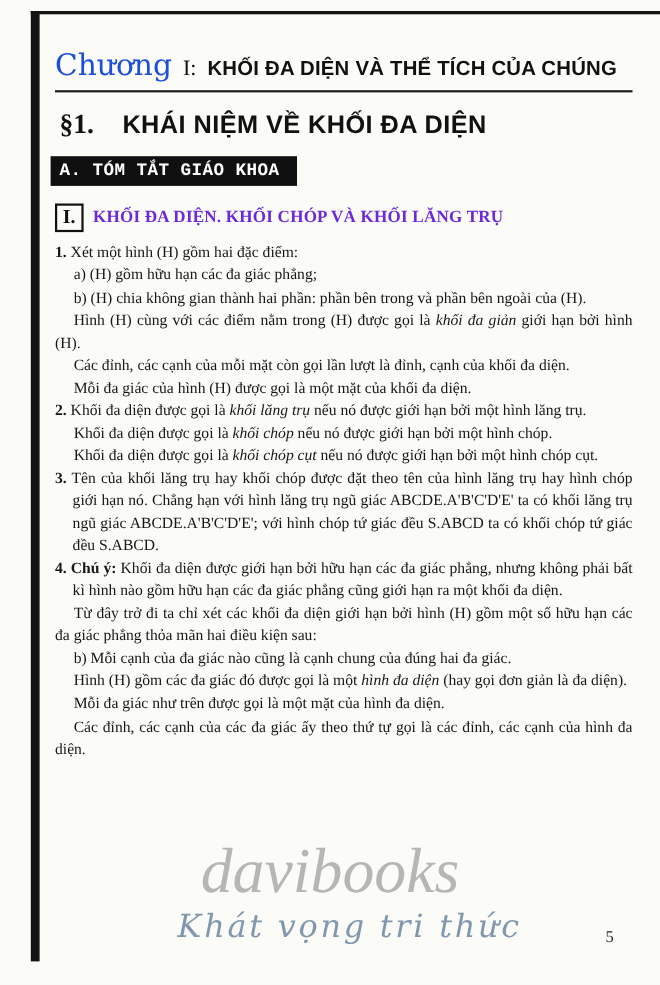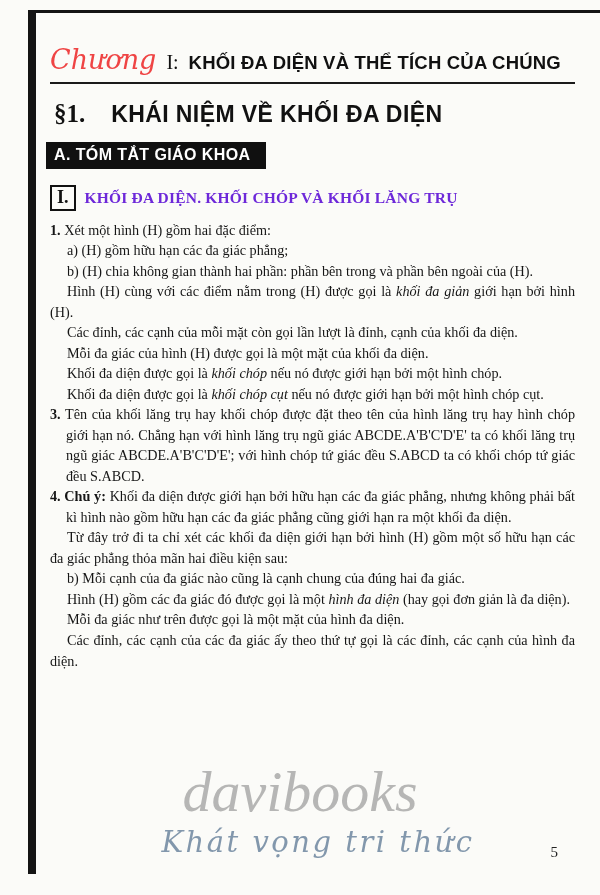--- a/index.html
+++ b/index.html
@@ -15,37 +15,37 @@
   .border-top { position:absolute; left:28px; top:10px; width:572px; height:3px; background:#141414; }
   .border-left { position:absolute; left:28px; top:10px; width:8px; height:864px; background:#141414; }
 
   .content { position:absolute; left:50px; top:44px; width:525px; }
 
   .chapter-line {
     display:flex; align-items:baseline; gap:10px;
     padding-bottom:7px; border-bottom:2px solid #1a1a1a;
     margin:0 0 10px 0;
   }
-  .chuong { font-family:"DejaVu Serif", serif; font-style:italic; font-size:27px; color:#ef4444; }
+  .chuong { font-family:"DejaVu Serif", serif; font-size:27px; color:#1d4ed8; }
   .chap-num { font-size:20px; color:#111; }
   .chap-title {
     font-family:"Liberation Sans", sans-serif; font-weight:bold;
     font-size:18.5px; color:#111; letter-spacing:0.2px;
   }
 
   .section-heading { display:flex; align-items:baseline; gap:26px; margin:16px 0 14px 4px; }
   .section-prefix { font-size:25px; font-weight:bold; color:#111; }
   .section-title {
     font-family:"Liberation Sans", sans-serif; font-weight:bold;
     font-size:23px; color:#111; letter-spacing:0.4px;
   }
 
   .banner {
     display:inline-block; background:#101010; color:#fff;
-    font-family:Liberation Sans, sans-serif; font-weight:bold;
+    font-family:Liberation Mono, monospace; font-weight:bold;
     font-size:16px; letter-spacing:0.4px;
     padding:4px 16px 5px 8px; margin:0 0 12px -4px;
   }
 
   .sub { display:flex; align-items:center; gap:9px; margin:4px 0 9px 0; }
   .sub-num {
     border:2px solid #111; padding:0 5px 1px 5px;
     font-weight:bold; font-size:18px; color:#111; line-height:1.15;
   }
   .sub-title { font-weight:bold; font-size:15.5px; color:#6d28d9; letter-spacing:0.2px; }
@@ -108,20 +108,21 @@
       <span class="sub-title">KHỐI ĐA DIỆN. KHỐI CHÓP VÀ KHỐI LĂNG TRỤ</span>
     </div>
 
     <div class="body-text">
         <p class="blk item"><span class="b">1.</span><span> Xét một hình (H) gồm hai đặc điểm:</span></p>
         <p class="blk indent"><span>a) (H) gồm hữu hạn các đa giác phẳng;</span></p>
         <p class="blk indent"><span>b) (H) chia không gian thành hai phần: phần bên trong và phần bên ngoài của (H).</span></p>
         <p class="blk indent"><span>Hình (H) cùng với các điểm nằm trong (H) được gọi là </span><span class="i">khối đa giản</span><span> giới hạn bởi hình (H).</span></p>
         <p class="blk indent"><span>Các đỉnh, các cạnh của mỗi mặt còn gọi lần lượt là đỉnh, cạnh của khối đa diện.</span></p>
         <p class="blk indent"><span>Mỗi đa giác của hình (H) được gọi là một mặt của khối đa diện.</span></p>
+        <p class="blk item"><span class="b">2.</span><span> Khối đa diện được gọi là </span><span class="i">khối lăng trụ</span><span> nếu nó được giới hạn bởi một hình lăng trụ.</span></p>
         <p class="blk indent"><span>Khối đa diện được gọi là </span><span class="i">khối chóp</span><span> nếu nó được giới hạn bởi một hình chóp.</span></p>
         <p class="blk indent"><span>Khối đa diện được gọi là </span><span class="i">khối chóp cụt</span><span> nếu nó được giới hạn bởi một hình chóp cụt.</span></p>
         <p class="blk item"><span class="b">3.</span><span> Tên của khối lăng trụ hay khối chóp được đặt theo tên của hình lăng trụ hay hình chóp giới hạn nó. Chẳng hạn với hình lăng trụ ngũ giác ABCDE.A'B'C'D'E' ta có khối lăng trụ ngũ giác ABCDE.A'B'C'D'E'; với hình chóp tứ giác đều S.ABCD ta có khối chóp tứ giác đều S.ABCD.</span></p>
         <p class="blk item"><span class="b">4.</span><span> </span><span class="b">Chú ý:</span><span> Khối đa diện được giới hạn bởi hữu hạn các đa giác phẳng, nhưng không phải bất kì hình nào gồm hữu hạn các đa giác phẳng cũng giới hạn ra một khối đa diện.</span></p>
         <p class="blk indent"><span>Từ đây trở đi ta chỉ xét các khối đa diện giới hạn bởi hình (H) gồm một số hữu hạn các đa giác phẳng thỏa mãn hai điều kiện sau:</span></p>
         <p class="blk indent"><span>b) Mỗi cạnh của đa giác nào cũng là cạnh chung của đúng hai đa giác.</span></p>
         <p class="blk indent"><span>Hình (H) gồm các đa giác đó được gọi là một </span><span class="i">hình đa diện</span><span> (hay gọi đơn giản là đa diện).</span></p>
         <p class="blk indent"><span>Mỗi đa giác như trên được gọi là một mặt của hình đa diện.</span></p>
         <p class="blk indent"><span>Các đỉnh, các cạnh của các đa giác ấy theo thứ tự gọi là các đỉnh, các cạnh của hình đa diện.</span></p>
       </div>

